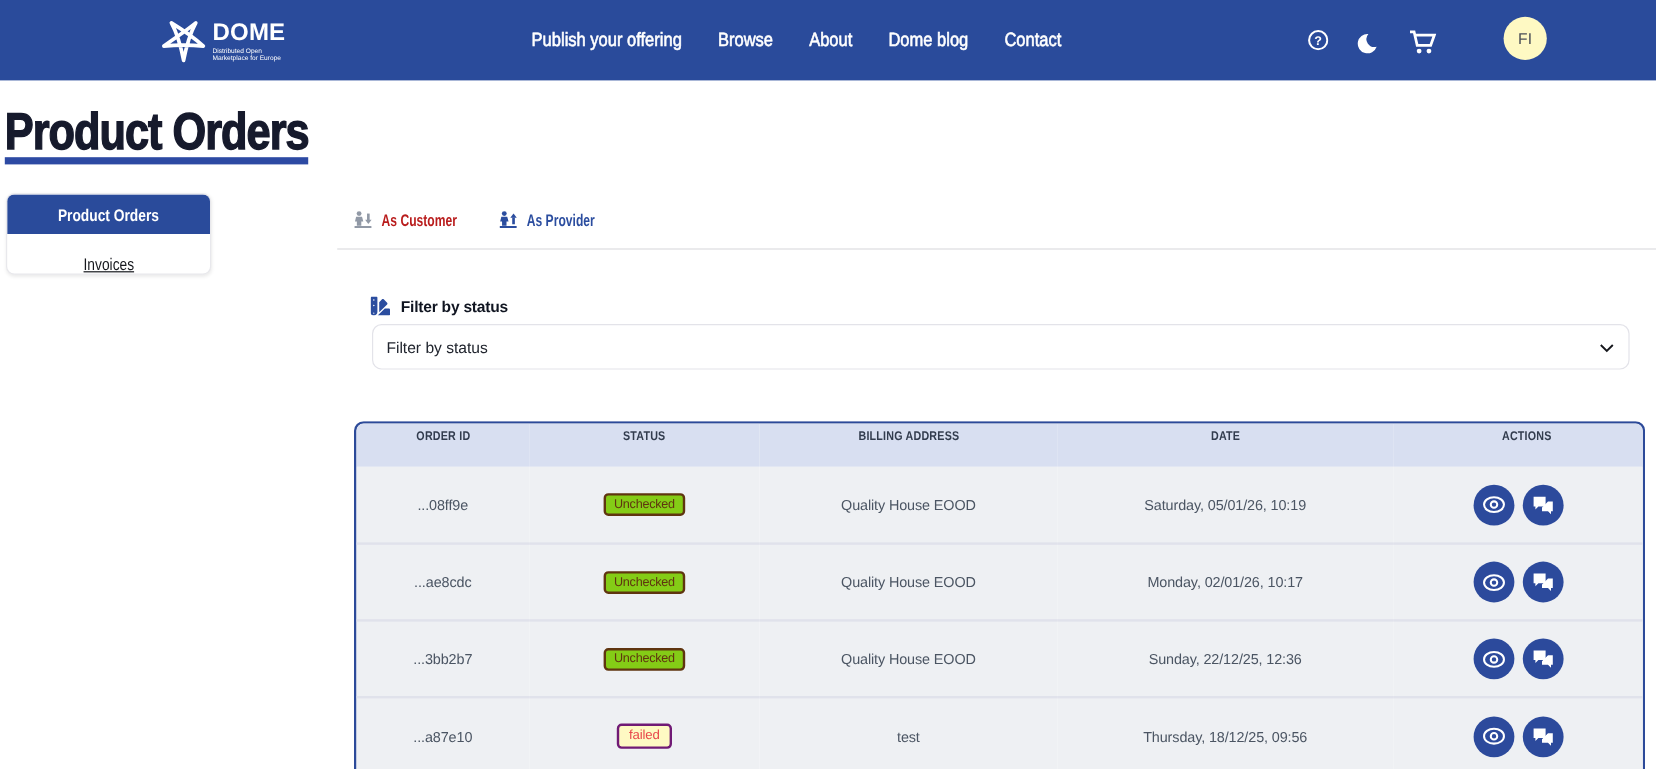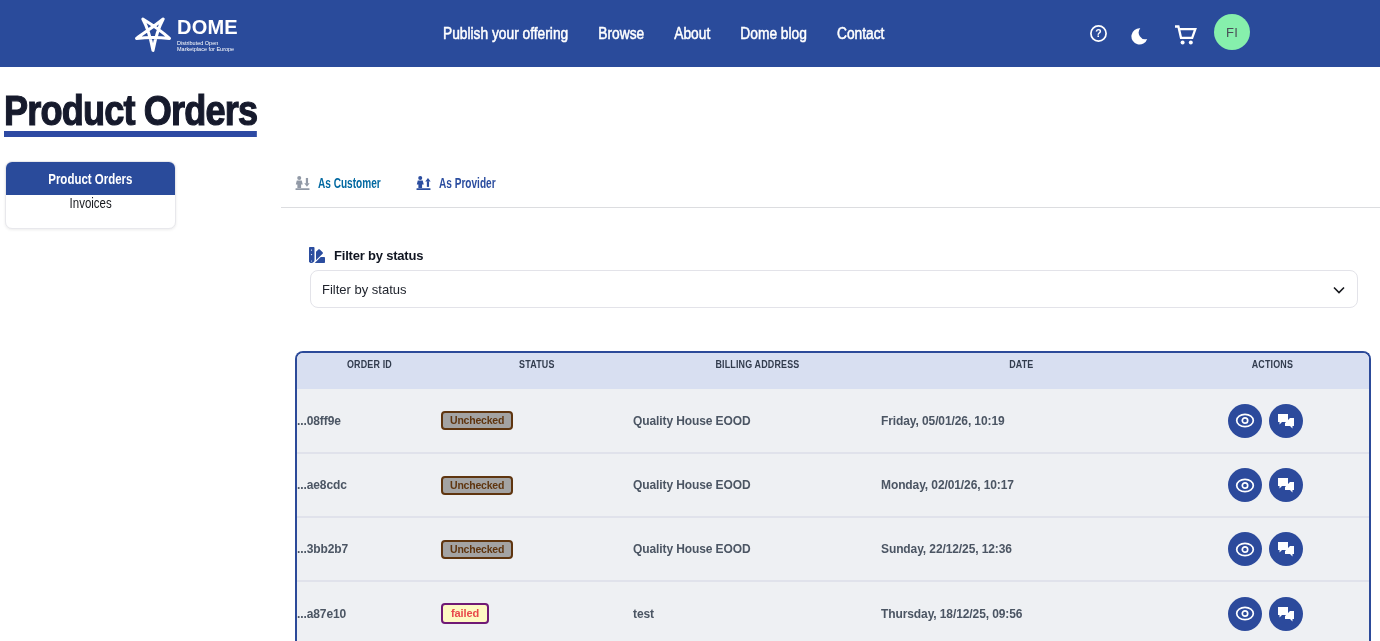--- a/index.html
+++ b/index.html
@@ -9,68 +9,68 @@
 
 
 .topbar { position:absolute; left:0; top:0; width:1380px; height:67px; background:#2a4b9b; }
 .logowords { color:#fff; }
 .logowords .big { font-size:20px; font-weight:bold; letter-spacing:0.2px; line-height:20px; }
 .logowords .small { font-size:11px; line-height:11.5px; transform:scale(0.5); transform-origin:0 0; white-space:nowrap; margin-top:3px; }
 .nav { position:absolute; left:443px; top:0; height:67px; display:flex; align-items:center; gap:35px;
   transform:scaleX(0.86); transform-origin:0 50%; }
 .nav a { color:#fff; font-size:16px; text-decoration:none; -webkit-text-stroke:0.5px #fff; }
 .hicon { position:absolute; }
-.avatar { position:absolute; left:1214px; top:14px; width:36px; height:36px; border-radius:50%;
-  background:#86efac; color:#4a4f57; font-size:13px; letter-spacing:0.3px;
+.avatar { position:absolute; left:1253px; top:14px; width:36px; height:36px; border-radius:50%;
+  background:#fef9c3; color:#4a4f57; font-size:13px; letter-spacing:0.3px;
   display:flex; align-items:center; justify-content:center; }
 
 
 h1.pagetitle { position:absolute; left:4px; top:89px; font-size:43px; font-weight:800;
   -webkit-text-stroke:1.2px #161a2c;
   color:#161a2c; letter-spacing:-1px; line-height:42px;
   border-bottom:6px solid #2d4aa3;
   transform:scaleX(0.84); transform-origin:0 0; white-space:nowrap; }
 
 
 .side { position:absolute; left:5px; top:161px; width:171px; border-radius:7px;
   background:#fff; border:1px solid #e8e8ec; box-shadow:0 1px 3px rgba(0,0,0,0.08); overflow:hidden; }
 .side .item1 { height:33px; background:#2a4b9b; color:#fff; font-weight:bold; font-size:14px;
   display:flex; align-items:center; justify-content:center; }
 .side .item2 { height:33px; color:#16181d; font-size:14px;
-  display:flex; align-items:flex-start; justify-content:center; }
+  display:flex; align-items:flex-end; justify-content:center;text-decoration:underline; }
 .sq { display:inline-block; transform:scaleX(0.82); transform-origin:50% 50%; }
 
 
 .tabs { position:absolute; left:295px; top:175px; display:flex; }
 .tab { display:flex; align-items:center; font-size:14px; font-weight:bold; }
 .tab .txt { display:inline-block; transform:scaleX(0.72); transform-origin:0 50%; margin-left:8px; white-space:nowrap; }
-.tab.customer { color:#0369a1; }
+.tab.customer { color:#b91c1c; }
 .tab.provider { color:#2b4d9f; margin-left:11px; }
 .tabline { position:absolute; left:281px; top:207px; width:1099px; height:1px; background:#dcdde0; }
 
 
 .filterlabel { position:absolute; left:309px; top:247px; display:flex; align-items:center; gap:9px;
   font-size:13px; font-weight:bold; color:#101521; letter-spacing:-0.2px; }
 .select { position:absolute; left:310px; top:270px; width:1048px; height:38px;
   border:1px solid #e3e3e9; border-radius:8px; background:#fff;
   display:flex; align-items:center; padding-left:11px; font-size:13px; color:#21252e; }
 .select .chev { position:absolute; right:11px; top:12px; }
 
 
 .tablewrap { position:absolute; left:295px; top:351px; width:1076px; height:300px;
   border:2px solid #2c4a99; border-bottom:none; border-radius:8px 8px 0 0; overflow:hidden; }
 table.orders { width:100%; border-collapse:collapse; }
 table.orders th { background:#d8dff1; height:36px; font-size:10.5px; font-weight:bold;
   color:#323c4e; letter-spacing:0.2px; text-transform:uppercase; padding-bottom:14px; }
 table.orders th:last-child { padding-left:14px;margin-top:35px; }
 th .sq2 { display:inline-block; transform:scaleX(0.85); transform-origin:50% 50%; }
-table.orders td { background:#eef0f3; height:64px; font-size:12px;
-  color:#4b5563; border-bottom:2px solid #e0e2eb; letter-spacing:-0.1px;font-weight:bold; }
+table.orders td { background:#eef0f3; height:64px; text-align:center; font-size:12px;
+  color:#4b5563; border-bottom:2px solid #e0e2eb; letter-spacing:-0.1px; }
 table.orders tr:last-child td { border-bottom:none; }
-.badge-unchecked { display:inline-block; background:#a3a3a3; border:2px solid #5f350f; color:#5f350f;
+.badge-unchecked { display:inline-block; background:#84cc16; border:2px solid #5f350f; color:#5f350f;
   font-size:10.5px; letter-spacing:-0.2px; border-radius:4px; padding:1px 7px; line-height:13px; }
 .badge-failed { display:inline-block; background:#fef9c3; border:2px solid #701a75; color:#e8474b;
   font-size:11px; border-radius:4px; padding:2px 8px; line-height:13px; }
 .actbtns { display:flex; justify-content:center; gap:7px; }
 .circlebtn { width:34px; height:34px; border-radius:50%; background:#2c4a9c;
   display:flex; align-items:center; justify-content:center; }
 </style>
 </head>
 <body>
 <div id="page">
@@ -175,21 +175,21 @@
         <th><span class="sq2">Order Id</span></th>
             <th><span class="sq2">Status</span></th>
             <th><span class="sq2">Billing Address</span></th>
             <th><span class="sq2">Date</span></th>
             <th><span class="sq2">Actions</span></th>
       </tr>
       <tr>
         <td>...08ff9e</td>
         <td><span class="badge-unchecked">Unchecked</span></td>
         <td>Quality House EOOD</td>
-        <td>Friday, 05/01/26, 10:19</td>
+        <td>Saturday, 05/01/26, 10:19</td>
         <td>
               <div class="actbtns">
           <div class="circlebtn">
                   <svg width="20" height="17" viewBox="0 0 20 17">
                     <ellipse cx="10" cy="8.5" rx="8.3" ry="6.2" fill="none" stroke="#fff" stroke-width="1.7"></ellipse>
                     <circle cx="10" cy="8.5" r="2.7" fill="none" stroke="#fff" stroke-width="1.7"></circle>
                   </svg>
                 </div>
           <div class="circlebtn">
                   <svg width="18" height="16" viewBox="0 0 18 16">

